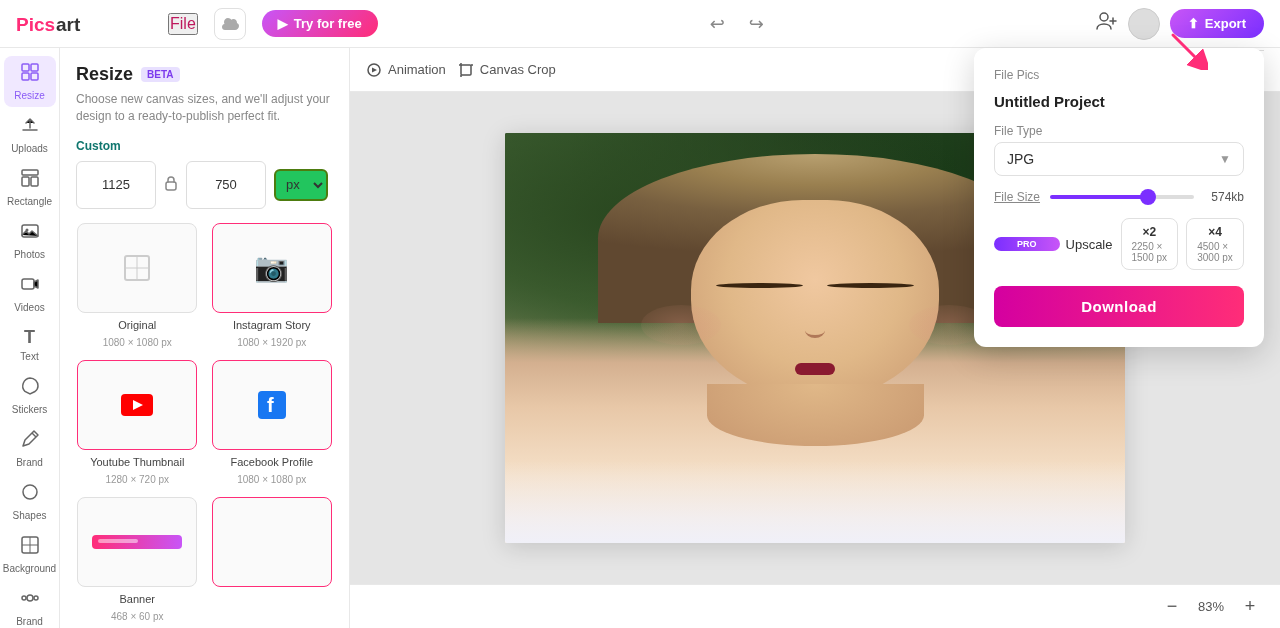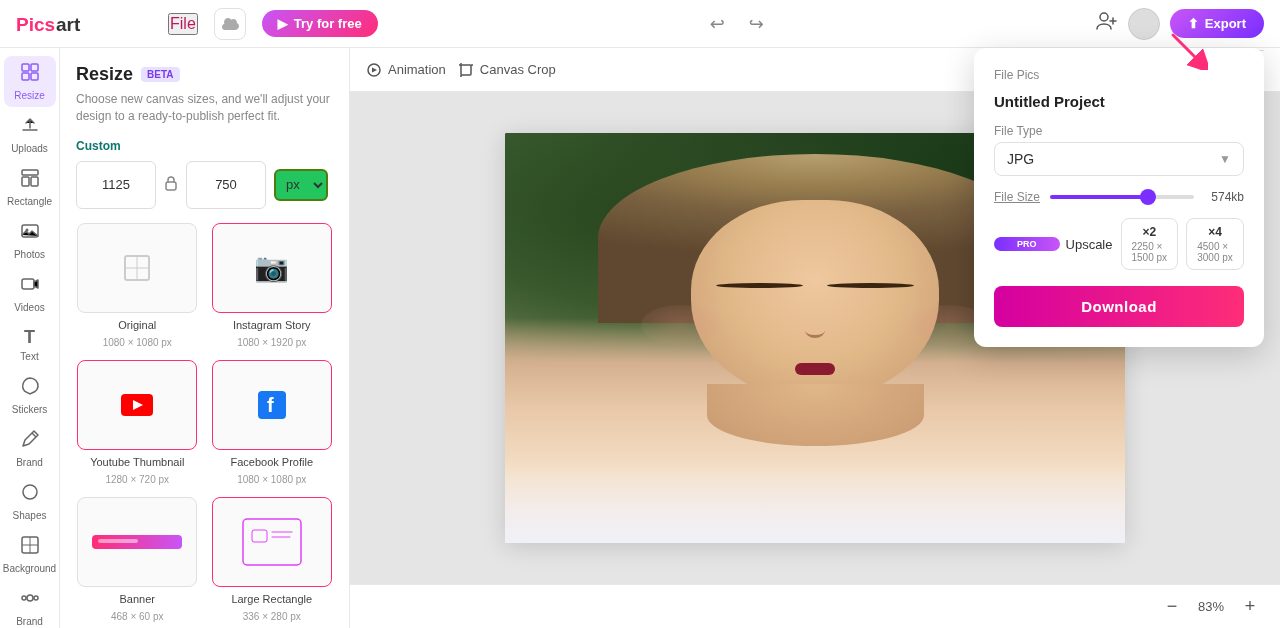--- a/index.html
+++ b/index.html
@@ -433,32 +433,20 @@
       <div class="preset-item">
         <div class="preset-thumb" style="display:flex;align-items:center;justify-content:center;">
           <div style="height:14px;width:90px;background:linear-gradient(90deg,#ff2d78,#c855f7);border-radius:4px;position:relative;">
             <div style="position:absolute;top:4px;left:6px;width:40px;height:4px;background:rgba(255,255,255,0.5);border-radius:2px;"></div>
           </div>
         </div>
         <span class="preset-name">Banner</span>
         <span class="preset-size">468 × 60 px</span>
       </div>
 
-      <div class="preset-item">
-        <div class="preset-thumb highlight">
-          <svg width="60" height="48" viewBox="0 0 60 48">
-              <rect x="1" y="1" width="58" height="46" rx="4" fill="none" stroke="#e040fb" stroke-width="1.5"></rect>
-              <rect x="10" y="12" width="15" height="12" rx="2" fill="none" stroke="#e040fb" stroke-width="1"></rect>
-              <line x1="30" y1="14" x2="50" y2="14" stroke="#e040fb" stroke-width="1" stroke-linecap="round"></line>
-              <line x1="30" y1="19" x2="48" y2="19" stroke="#e040fb" stroke-width="1" stroke-linecap="round"></line>
-            </svg>
-        </div>
-        <span class="preset-name">Large Rectangle</span>
-        <span class="preset-size">336 × 280 px</span>
-      </div>
 
       <div class="preset-item">
         <div class="preset-thumb highlight">
           
         </div>
 
       </div>
 
       <div class="preset-item">
         <div class="preset-thumb highlight">

